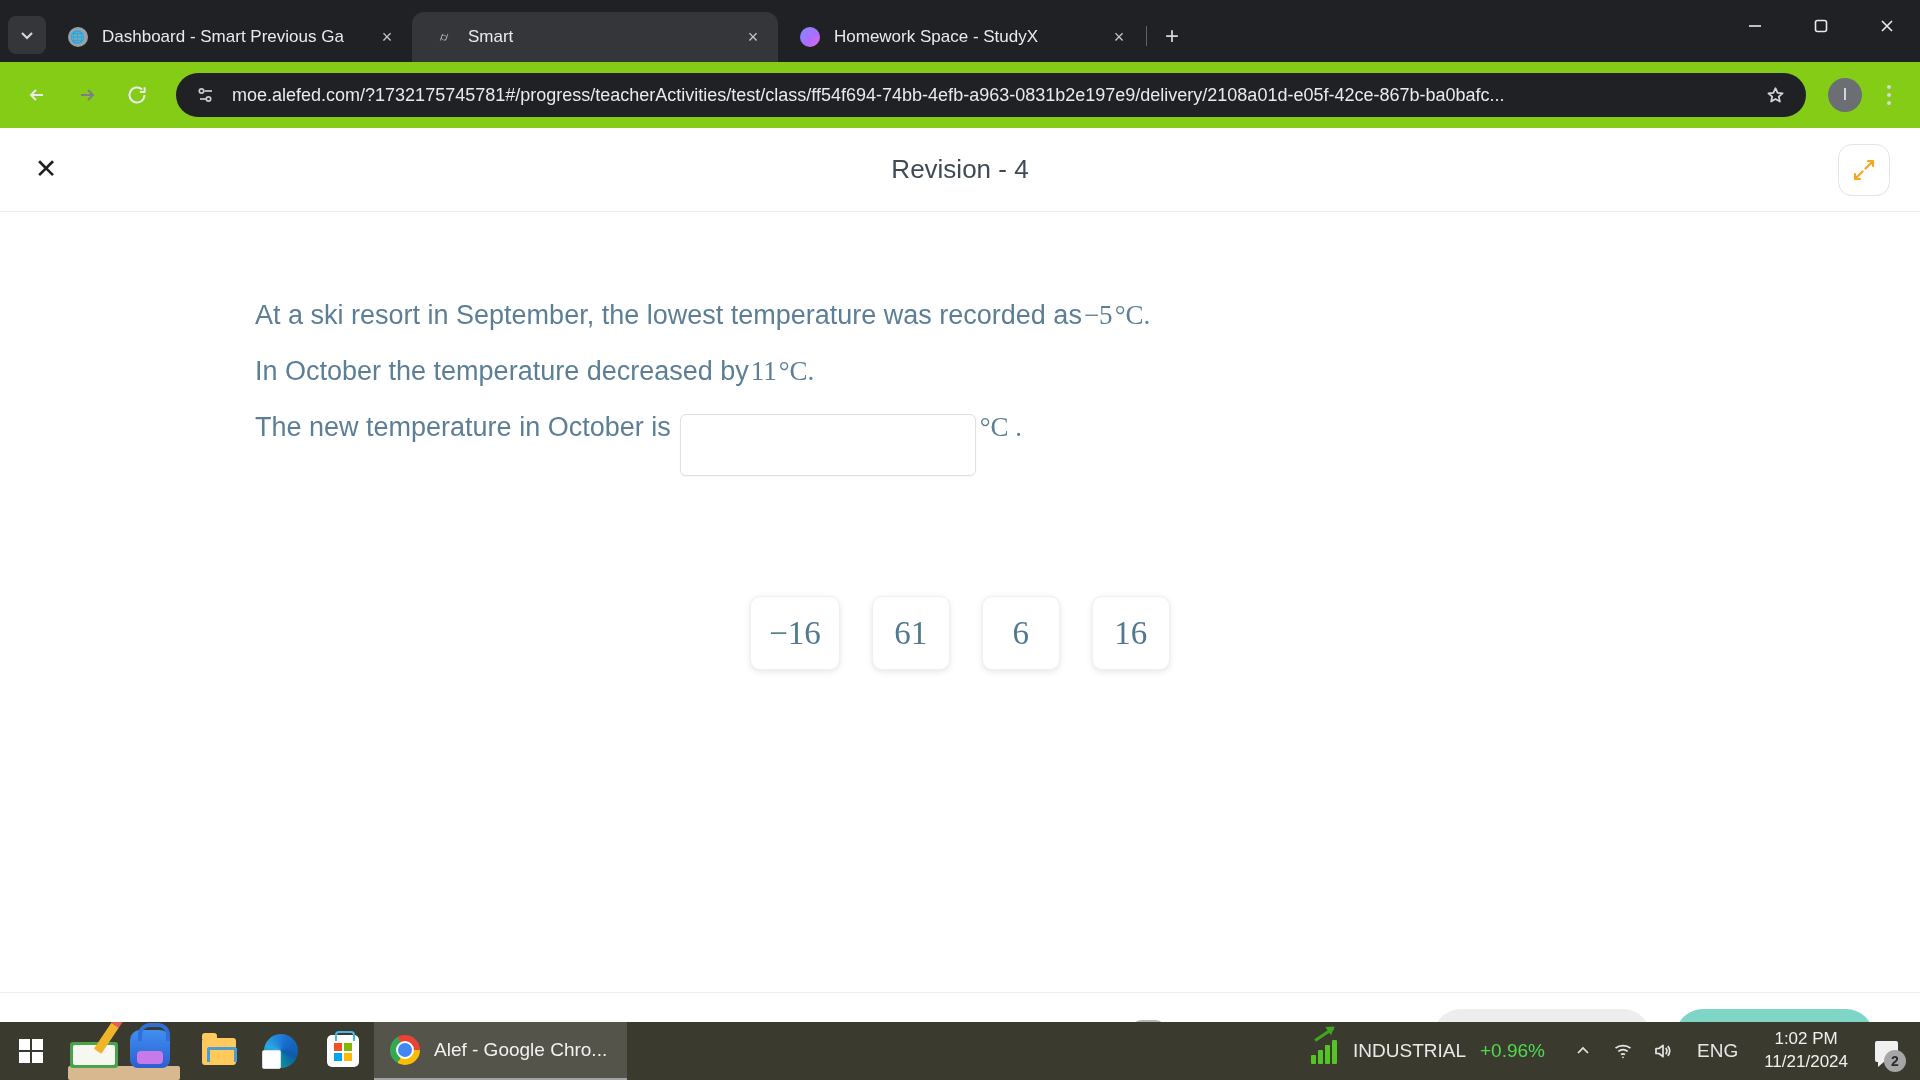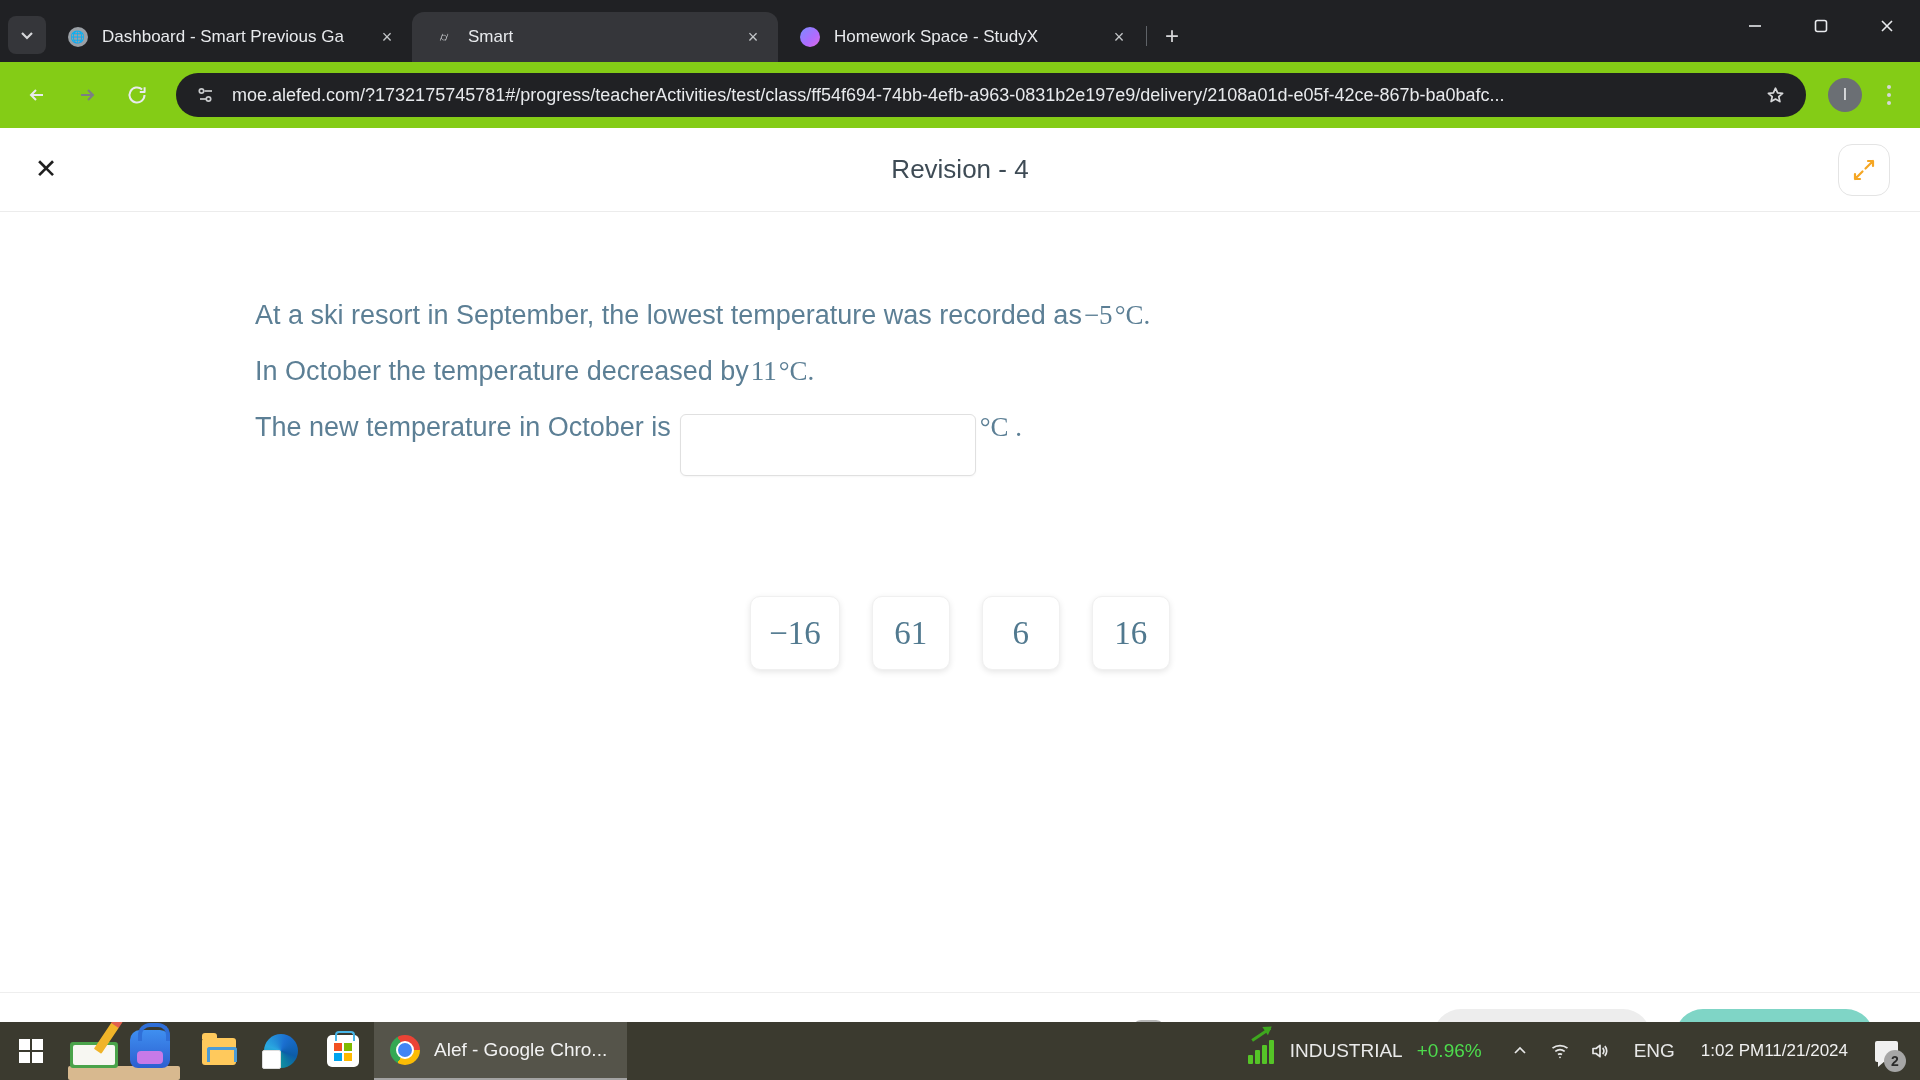--- a/index.html
+++ b/index.html
@@ -653,21 +653,21 @@
   .stock .chg { color: #4ddb4d; font-size: 19px; }
 
   .tray-ic {
     width: 40px; height: 58px;
     display: flex; align-items: center; justify-content: center;
     cursor: pointer;
   }
   .tray-ic svg { stroke: #e7e7e7; fill: none; stroke-width: 1.7; }
   .tray-lang { color: #e7e7e7; font-size: 19px; padding: 0 14px; cursor: pointer; }
   .clock {
-    display: flex; 
+    display: flex; flex-direction: column;
     align-items: center; justify-content: center;
     color: #f0f0f0; font-size: 17px; line-height: 1.35;
     padding: 0 12px; cursor: pointer;
   }
   .notif {
     width: 52px; height: 58px;
     display: flex; align-items: center; justify-content: center;
     position: relative; cursor: pointer;
   }
   .notif .sq {

